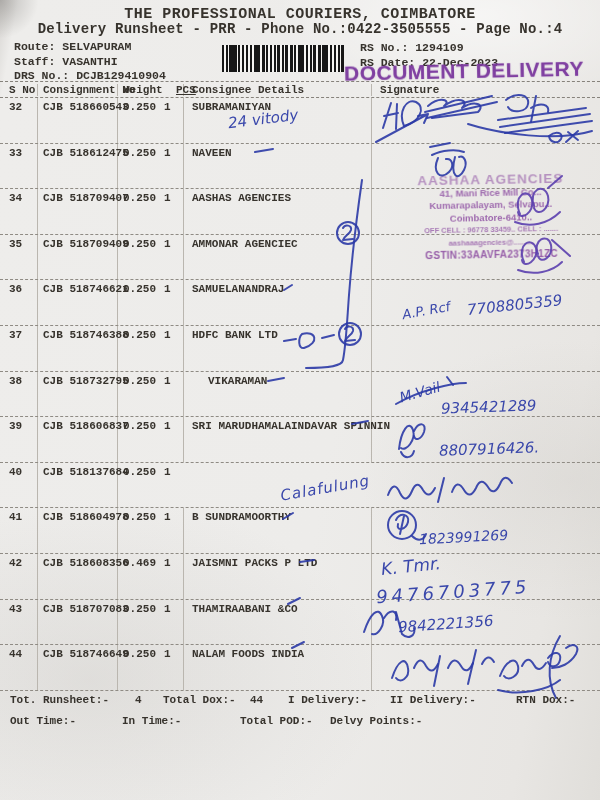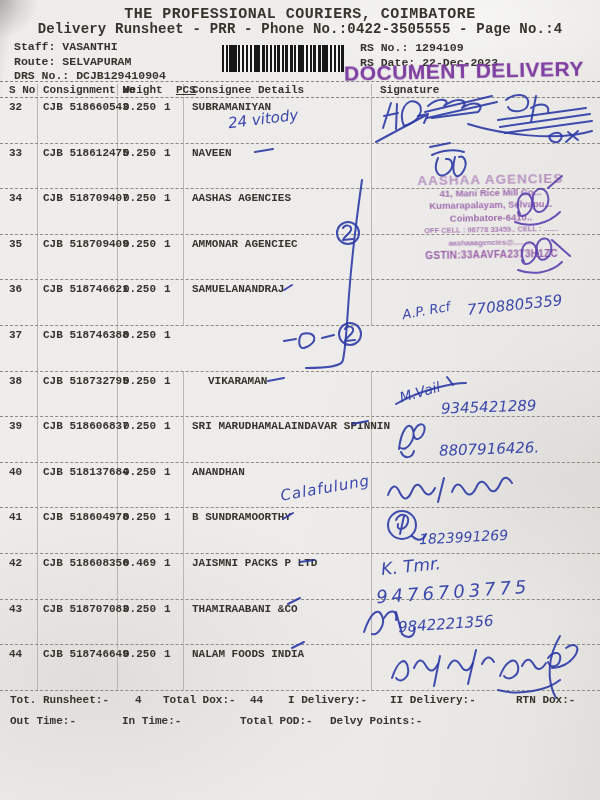--- a/index.html
+++ b/index.html
@@ -66,22 +66,22 @@
 </style>
 </head>
 <body>
 
 <div class="page">
 
   <div class="abs hdr-title">THE PROFESSIONAL COURIERS, COIMBATORE</div>
   <div class="abs hdr-sub">Delivery Runsheet - PRR - Phone No.:0422-3505555 - Page No.:4</div>
 
   <div class="abs meta meta-left">
+    <div><span>Route:</span> <span>SELVAPURAM</span></div>
     <div><span>Staff:</span> <span>VASANTHI</span></div>
-    <div><span>Route:</span> <span>SELVAPURAM</span></div>
     <div><span>DRS No.:</span> <span>DCJB129410904</span></div>
   </div>
 
   <div class="abs barcode"></div>
 
   <div class="abs meta meta-right">
     <div><span>RS No.:</span> <span>1294109</span></div>
     <div><span>RS Date:</span> <span>22-Dec-2023</span></div>
   </div>
 
@@ -140,20 +140,21 @@
       <div class="cell" style="padding-left:4px;">1</div>
       <div class="cell c-consignee b-r" style="border-left:1px solid #bab6af;margin-left:-1px;">SAMUELANANDRAJ</div>
       <div class="cell"></div>
     </div>
 
     <div class="t-row">
       <div class="cell c-sno b-r">37</div>
       <div class="cell b-r">CJB 518746388</div>
       <div class="cell">0.250</div>
       <div class="cell" style="padding-left:4px;">1</div>
+      <div class="cell c-consignee b-r" style="border-left:1px solid #bab6af;margin-left:-1px;">HDFC BANK LTD</div>
       <div class="cell"></div>
     </div>
 
     <div class="t-row">
       <div class="cell c-sno b-r">38</div>
       <div class="cell b-r">CJB 518732795</div>
       <div class="cell">0.250</div>
       <div class="cell" style="padding-left:4px;">1</div>
       <div class="cell c-consignee b-r" style="border-left:1px solid #bab6af;margin-left:-1px;padding-left:24px;">VIKARAMAN</div>
       <div class="cell"></div>
@@ -166,21 +167,20 @@
       <div class="cell" style="padding-left:4px;">1</div>
       <div class="cell c-consignee b-r" style="border-left:1px solid #bab6af;margin-left:-1px;">SRI MARUDHAMALAINDAVAR SPINNIN</div>
       <div class="cell"></div>
     </div>
 
     <div class="t-row">
       <div class="cell c-sno b-r">40</div>
       <div class="cell b-r">CJB 518137684</div>
       <div class="cell">0.250</div>
       <div class="cell" style="padding-left:4px;">1</div>
-      <div class="cell c-consignee b-r" style="border-left:1px solid #bab6af;margin-left:-1px;">ANANDHAN</div>
       <div class="cell"></div>
     </div>
 
     <div class="t-row">
       <div class="cell c-sno b-r">41</div>
       <div class="cell b-r">CJB 518604978</div>
       <div class="cell">0.250</div>
       <div class="cell" style="padding-left:4px;">1</div>
       <div class="cell c-consignee b-r" style="border-left:1px solid #bab6af;margin-left:-1px;">B SUNDRAMOORTHY</div>
       <div class="cell"></div>

